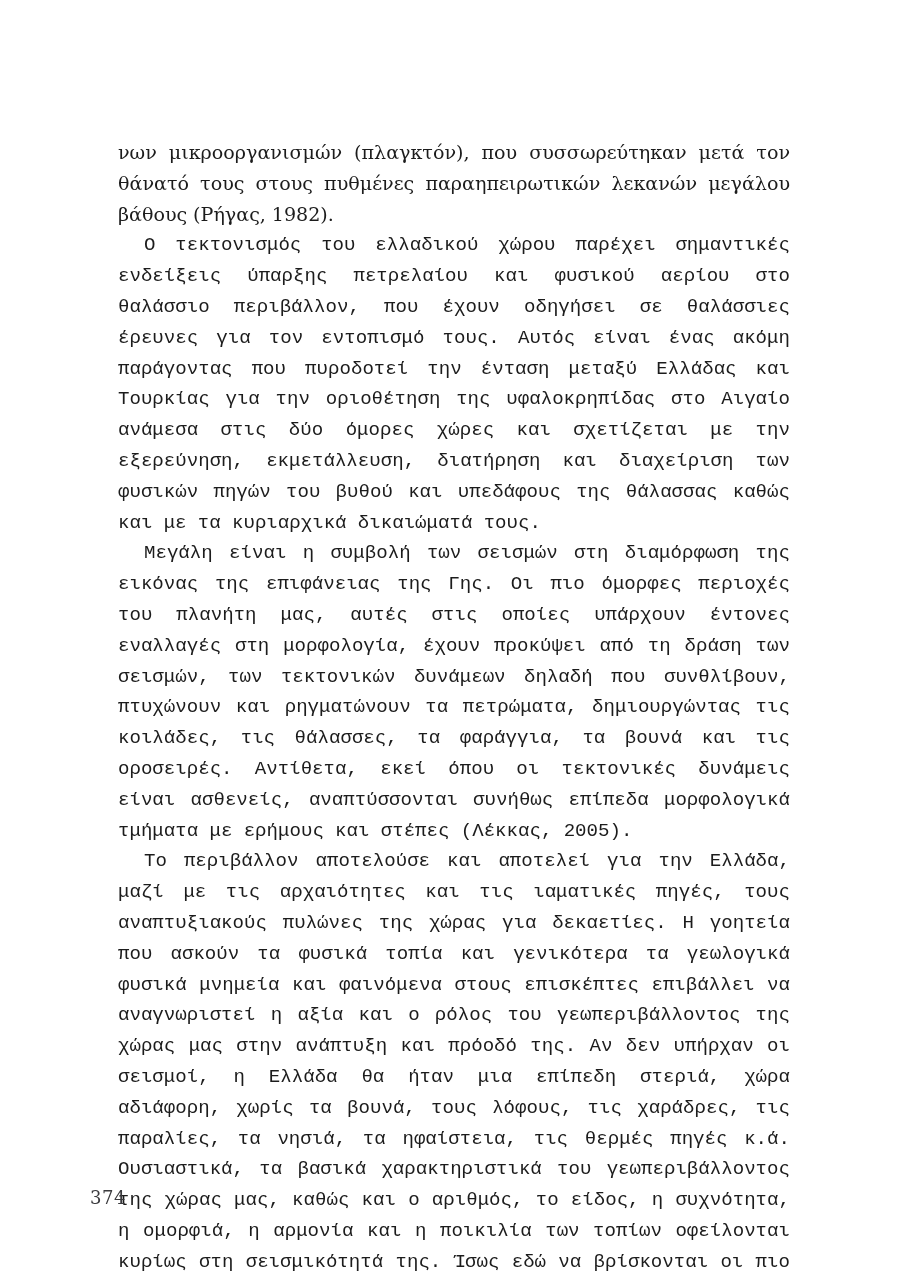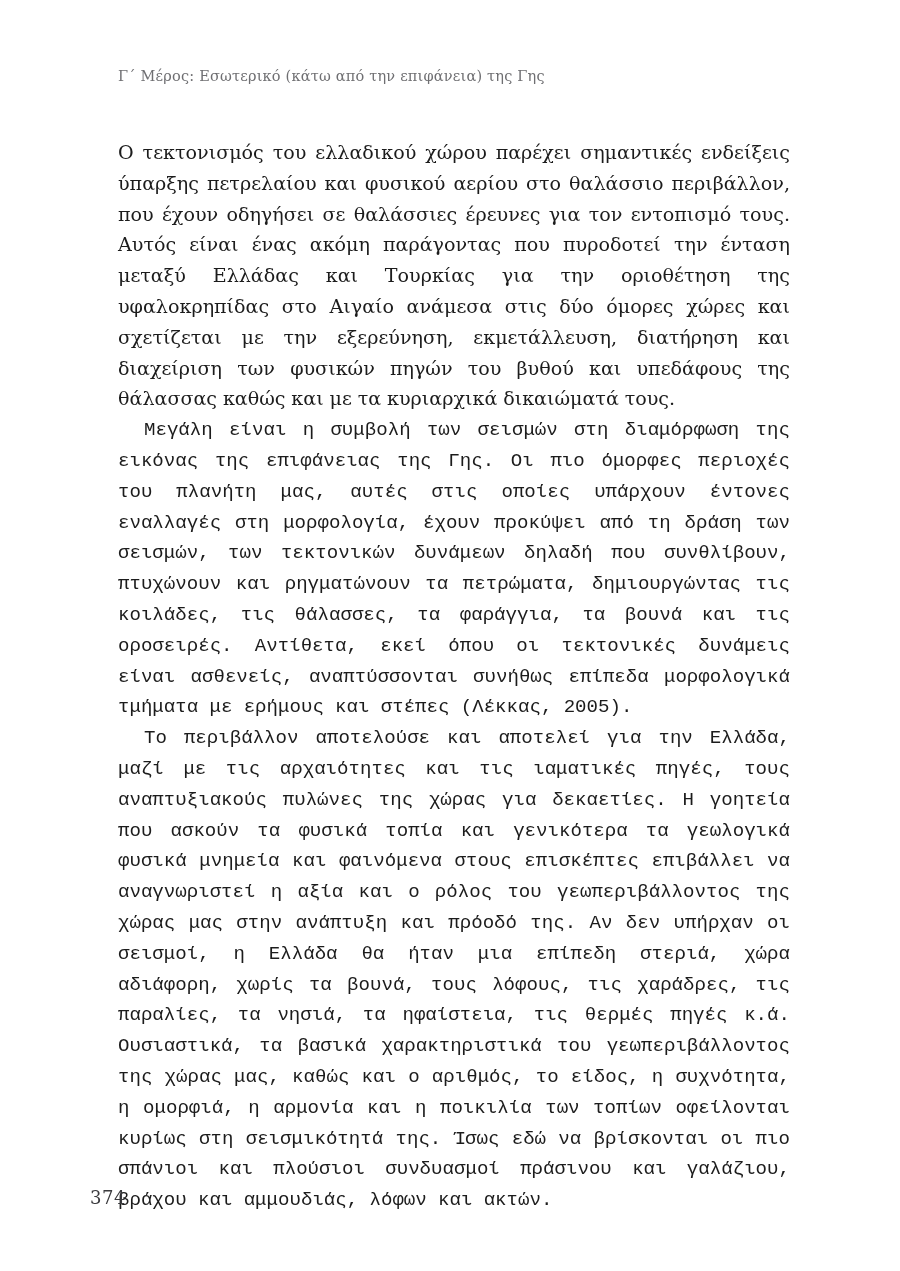--- a/index.html
+++ b/index.html
@@ -67,23 +67,23 @@
     font-size: 18px;
     color: #3a3a3d;
     letter-spacing: 0.5px;
   }
 </style>
 </head>
 <body>
 
 <div class="page">
 
-  <div class="running-header">Γ΄ Μέρος: Εσωτερικό (κάτω από την επιφάνεια) της Γης</div>
 
   <div class="text-column">
+    <p class="para">νων μικροοργανισμών (πλαγκτόν), που συσσωρεύτηκαν μετά τον θάνατό τους στους πυθμένες παραηπειρωτικών λεκανών μεγάλου βάθους (Ρήγας, 1982).</p>
     <p class="para">Ο τεκτονισμός του ελλαδικού χώρου παρέχει σημαντικές ενδείξεις ύπαρξης πετρελαίου και φυσικού αερίου στο θαλάσσιο περιβάλλον, που έχουν οδηγήσει σε θαλάσσιες έρευνες για τον εντοπισμό τους. Αυτός είναι ένας ακόμη παράγοντας που πυροδοτεί την ένταση μεταξύ Ελλάδας και Τουρκίας για την οριοθέτηση της υφαλοκρηπίδας στο Αιγαίο ανάμεσα στις δύο όμορες χώρες και σχετίζεται με την εξερεύνηση, εκμετάλλευση, διατήρηση και διαχείριση των φυσικών πηγών του βυθού και υπεδάφους της θάλασσας καθώς και με τα κυριαρχικά δικαιώματά τους.</p>
     <p class="para">Μεγάλη είναι η συμβολή των σεισμών στη διαμόρφωση της εικόνας της επιφάνειας της Γης. Οι πιο όμορφες περιοχές του πλανήτη μας, αυτές στις οποίες υπάρχουν έντονες εναλλαγές στη μορφολογία, έχουν προκύψει από τη δράση των σεισμών, των τεκτονικών δυνάμεων δηλαδή που συνθλίβουν, πτυχώνουν και ρηγματώνουν τα πετρώματα, δημιουργώντας τις κοιλάδες, τις θάλασσες, τα φαράγγια, τα βουνά και τις οροσειρές. Αντίθετα, εκεί όπου οι τεκτονικές δυνάμεις είναι ασθενείς, αναπτύσσονται συνήθως επίπεδα μορφολογικά τμήματα με ερήμους και στέπες (Λέκκας, 2005).</p>
     <p class="para">Το περιβάλλον αποτελούσε και αποτελεί για την Ελλάδα, μαζί με τις αρχαιότητες και τις ιαματικές πηγές, τους αναπτυξιακούς πυλώνες της χώρας για δεκαετίες. Η γοητεία που ασκούν τα φυσικά τοπία και γενικότερα τα γεωλογικά φυσικά μνημεία και φαινόμενα στους επισκέπτες επιβάλλει να αναγνωριστεί η αξία και ο ρόλος του γεωπεριβάλλοντος της χώρας μας στην ανάπτυξη και πρόοδό της. Αν δεν υπήρχαν οι σεισμοί, η Ελλάδα θα ήταν μια επίπεδη στεριά, χώρα αδιάφορη, χωρίς τα βουνά, τους λόφους, τις χαράδρες, τις παραλίες, τα νησιά, τα ηφαίστεια, τις θερμές πηγές κ.ά. Ουσιαστικά, τα βασικά χαρακτηριστικά του γεωπεριβάλλοντος της χώρας μας, καθώς και ο αριθμός, το είδος, η συχνότητα, η ομορφιά, η αρμονία και η ποικιλία των τοπίων οφείλονται κυρίως στη σεισμικότητά της. Ίσως εδώ να βρίσκονται οι πιο σπάνιοι και πλούσιοι συνδυασμοί πράσινου και γαλάζιου, βράχου και αμμουδιάς, λόφων και ακτών.</p>
 
   </div>
 
   <div class="folio">374</div>
 
 </div>
 

